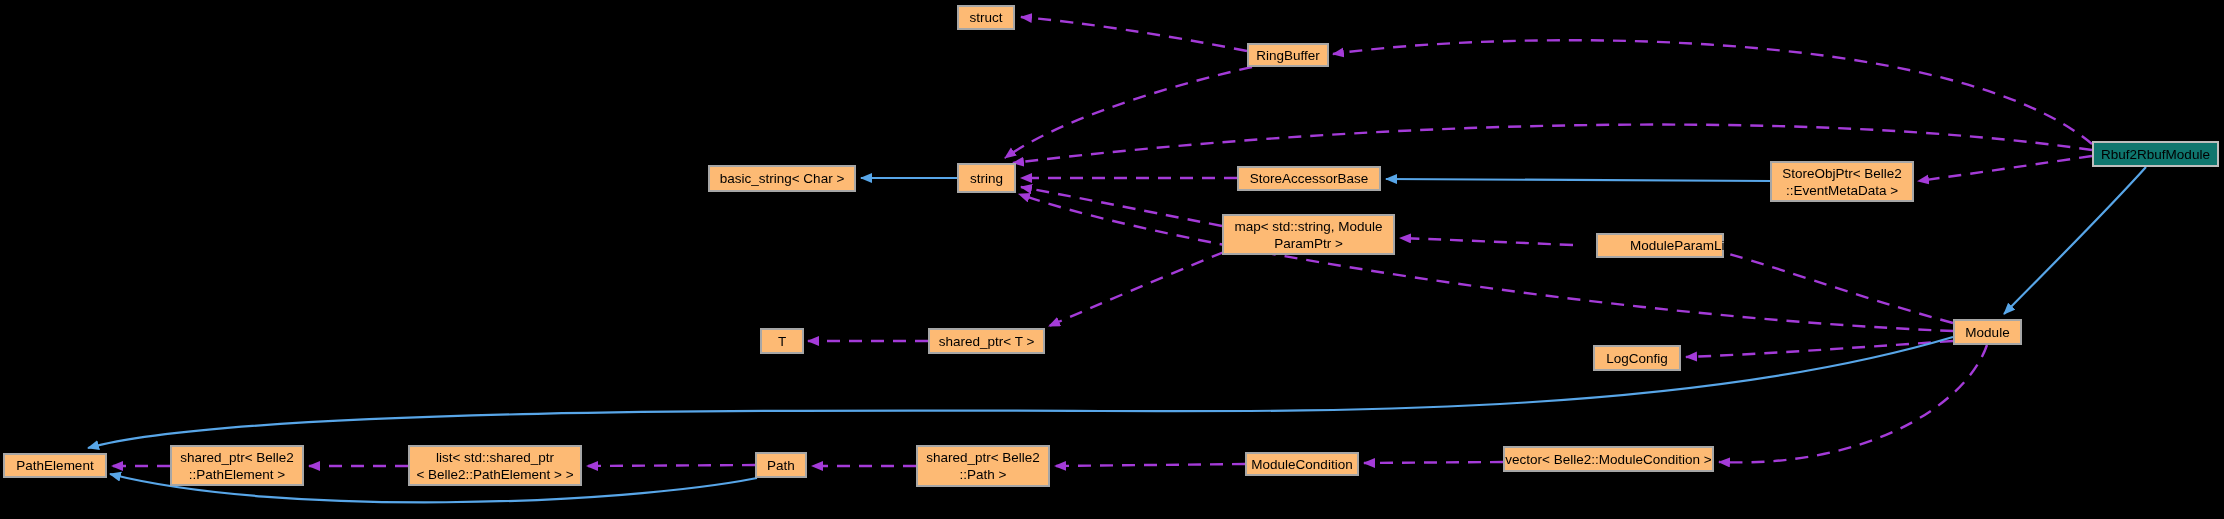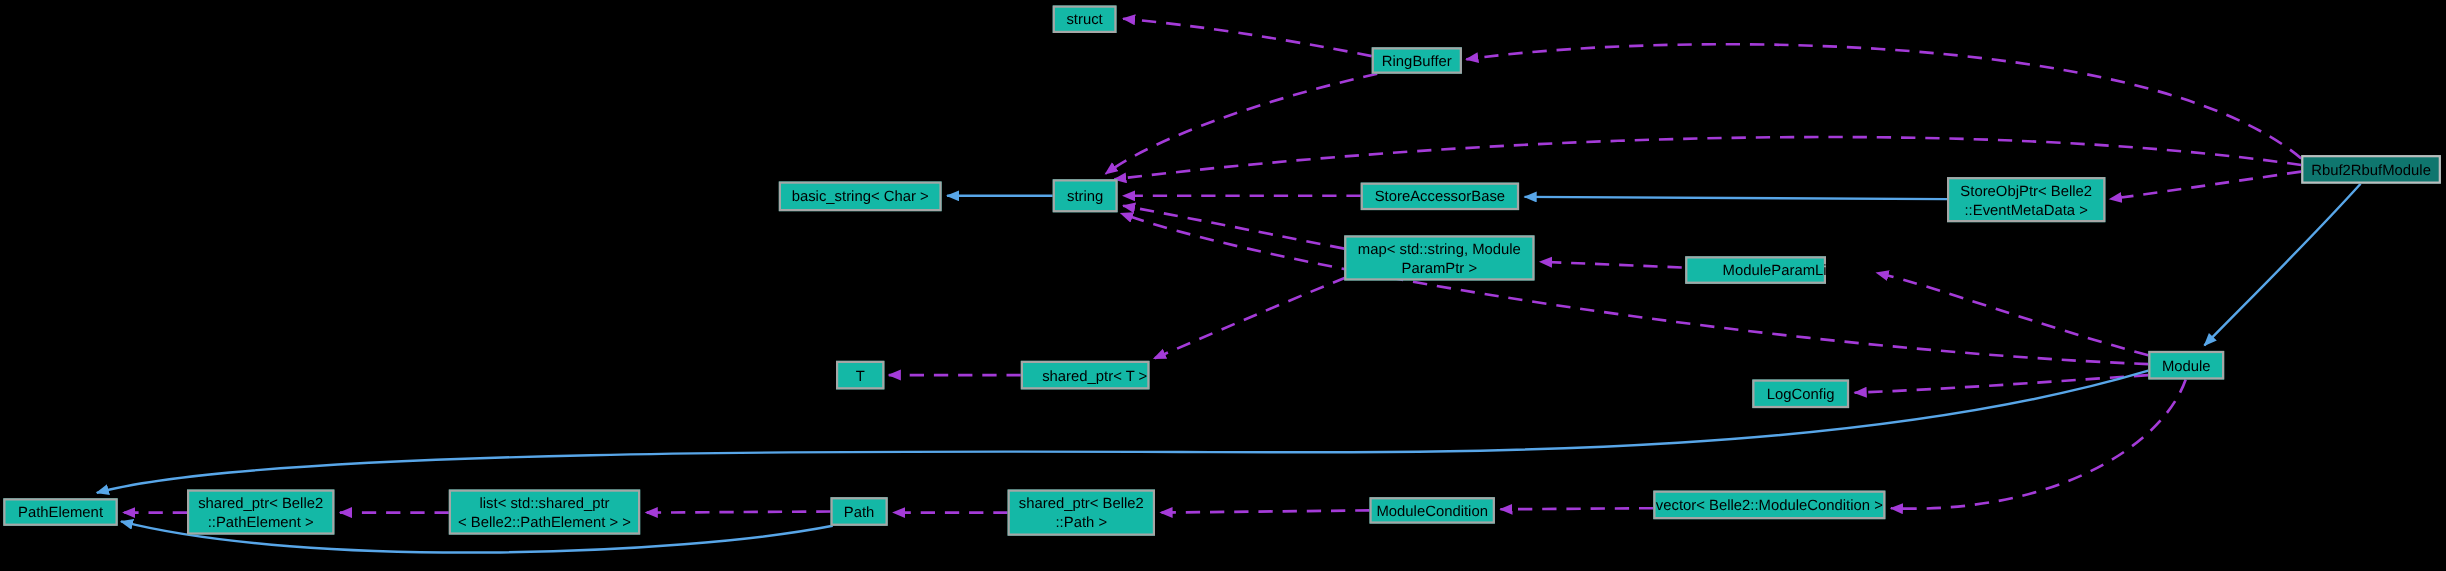--- a/index.html
+++ b/index.html
@@ -8,21 +8,21 @@
     width:2224px;height:519px;
     background:#000;
     overflow:hidden;
     font-family:"Liberation Sans","DejaVu Sans",sans-serif;
   }
   #edges-layer{position:absolute;left:0;top:0;width:2224px;height:519px;}
   #nodes-layer{position:absolute;left:0;top:0;width:2224px;height:519px;}
   .node{
     position:absolute;
     box-sizing:border-box;
-    background:#14b8a6;
+    background:#fdba74;
     border:2px solid #a6a6a6;
     color:#000;
     display:flex;
     flex-direction:column;
     align-items:center;
     justify-content:center;
     text-align:center;
     font-size:13.5px;
     line-height:17px;
     white-space:nowrap;
@@ -97,27 +97,27 @@
         <div>StoreObjPtr&lt; Belle2</div>
         <div>::EventMetaData &gt;</div>
       </div>
       <div class="node highlight" style="left: 2092px; top: 141px; width: 127px; height: 26px;">
         <div>Rbuf2RbufModule</div>
       </div>
       <div class="node" style="left: 1222px; top: 214px; width: 173px; height: 41px;">
         <div>map&lt; std::string, Module</div>
         <div>ParamPtr &gt;</div>
       </div>
-      <div class="node" style="left: 1532px; top: 233px; width: 128px; height: 25px; padding-left: 45px;">
+      <div class="node" style="left: 1596px; top: 233px; width: 128px; height: 25px; padding-left: 45px;">
         <div>ModuleParamList</div>
       </div>
       <div class="node" style="left: 760px; top: 328px; width: 44px; height: 26px;">
         <div>T</div>
       </div>
-      <div class="node" style="left: 928px; top: 328px; width: 117px; height: 26px; align-items: flex-end;">
+      <div class="node" style="left: 928px; top: 328px; width: 117px; height: 26px;">
         <div>shared_ptr&lt; T &gt;</div>
       </div>
       <div class="node" style="left: 1593px; top: 345px; width: 88px; height: 26px;">
         <div>LogConfig</div>
       </div>
       <div class="node" style="left: 1953px; top: 319px; width: 69px; height: 26px;">
         <div>Module</div>
       </div>
       <div class="node" style="left: 3px; top: 453px; width: 104px; height: 25px;">
         <div>PathElement</div>

